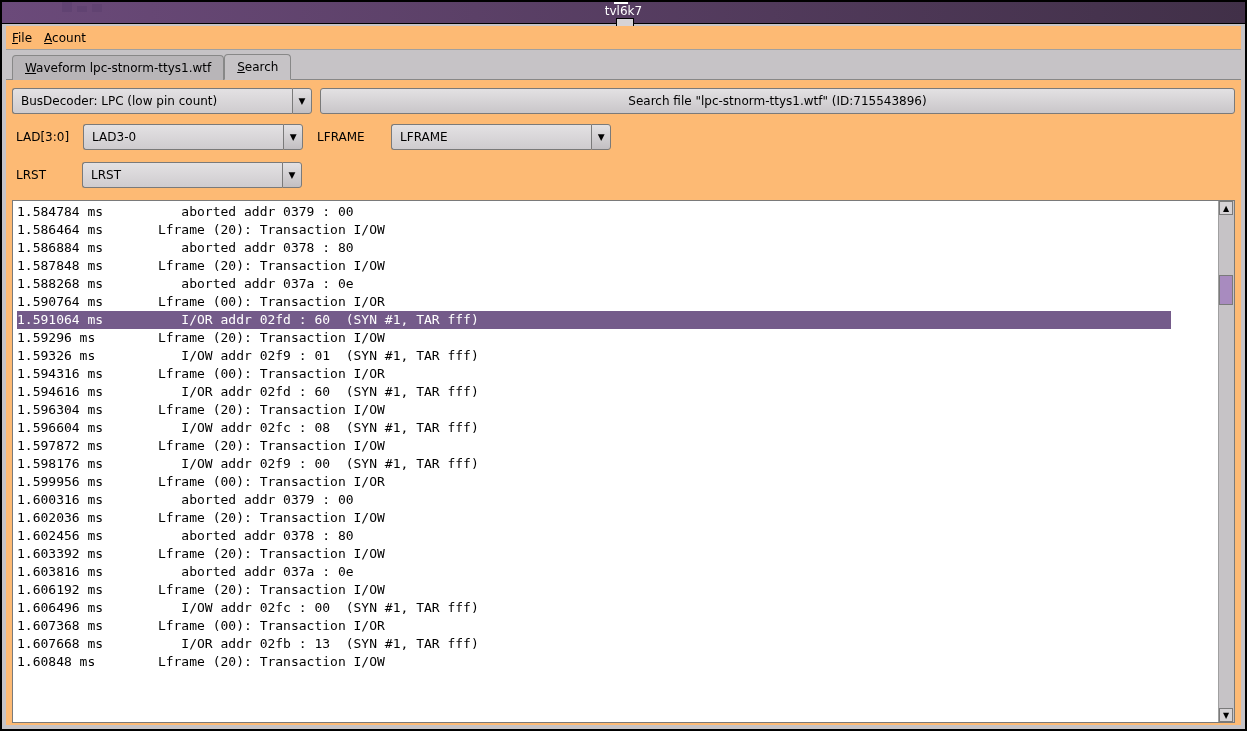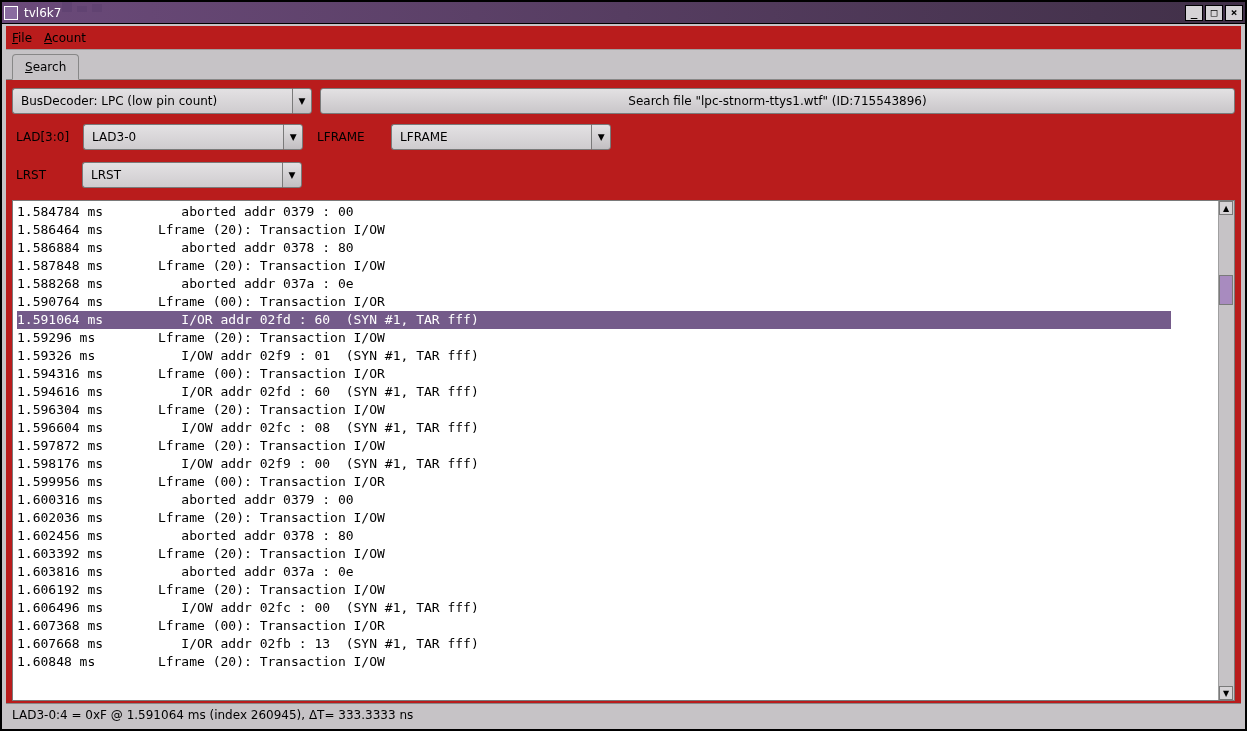--- a/index.html
+++ b/index.html
@@ -19,20 +19,21 @@
     background: #c6c3c6;
   }
   .titlebar {
     height: 22px;
     background: linear-gradient(to right, #6b4a7a 0%, #413048 100%);
     display: flex; align-items: center;
     padding: 0 2px;
     border-bottom: 1px solid #000;
     color: #fff;
     font-size: 12px;
+    flex-direction: column;
   }
   .titlebar .title-icon {
     width: 14px; height: 14px;
     border: 1px solid #fff;
     background: #8a6ca0;
     margin-right: 6px;
   }
   .titlebar .title { flex: 1; }
   .titlebar .winbtn {
     width: 18px; height: 16px;
@@ -51,21 +52,21 @@
     width: 60px; height: 10px;
     background:
       linear-gradient(#5f4170,#5f4170) 0 0/10px 10px no-repeat,
       linear-gradient(#5f4170,#5f4170) 15px 4px/10px 6px no-repeat,
       linear-gradient(#5f4170,#5f4170) 30px 2px/10px 8px no-repeat;
     opacity: .7;
   }
   .client {
     position: absolute;
     top: 24px; left: 4px; right: 4px; bottom: 4px;
-    background: #b91c1c;
+    background: #fdba74;
     display: flex; flex-direction: column;
   }
   .menubar {
     height: 24px;
     display: flex; align-items: center;
     padding: 0 6px;
     gap: 12px;
     border-bottom: 1px solid #a0a0a0;
   }
   .menubar .menu-item { cursor: pointer; }
@@ -217,20 +218,21 @@
   </div>
 
   <div class="client">
 
     <div class="menubar">
       <span class="menu-item"><span class="ul">F</span><span>ile</span></span>
       <span class="menu-item"><span class="ul">A</span><span>count</span></span>
     </div>
 
     <div class="tabstrip">
+      <div class="tab inactive"><span class="ul">W</span><span>aveform lpc-stnorm-ttys1.wtf</span></div>
       <div class="tab active"><span class="ul">S</span><span>earch</span></div>
     </div>
 
     <div class="toolbar-row">
       <div class="combo">
         <div class="combo-body" style="min-width:280px">BusDecoder: LPC (low pin count)</div>
         <div class="combo-btn">▼</div>
       </div>
       <div class="btn btn-search">
         <span>Search file "lpc-stnorm-ttys1.wtf" (ID:715543896)</span>
@@ -260,18 +262,15 @@
 
     <div class="listarea">
       <div class="listview" id="listview"><div class="row">1.584784 ms          aborted addr 0379 : 00</div><div class="row">1.586464 ms       Lframe (20): Transaction I/OW</div><div class="row">1.586884 ms          aborted addr 0378 : 80</div><div class="row">1.587848 ms       Lframe (20): Transaction I/OW</div><div class="row">1.588268 ms          aborted addr 037a : 0e</div><div class="row">1.590764 ms       Lframe (00): Transaction I/OR</div><div class="row selected">1.591064 ms          I/OR addr 02fd : 60  (SYN #1, TAR fff)</div><div class="row">1.59296 ms        Lframe (20): Transaction I/OW</div><div class="row">1.59326 ms           I/OW addr 02f9 : 01  (SYN #1, TAR fff)</div><div class="row">1.594316 ms       Lframe (00): Transaction I/OR</div><div class="row">1.594616 ms          I/OR addr 02fd : 60  (SYN #1, TAR fff)</div><div class="row">1.596304 ms       Lframe (20): Transaction I/OW</div><div class="row">1.596604 ms          I/OW addr 02fc : 08  (SYN #1, TAR fff)</div><div class="row">1.597872 ms       Lframe (20): Transaction I/OW</div><div class="row">1.598176 ms          I/OW addr 02f9 : 00  (SYN #1, TAR fff)</div><div class="row">1.599956 ms       Lframe (00): Transaction I/OR</div><div class="row">1.600316 ms          aborted addr 0379 : 00</div><div class="row">1.602036 ms       Lframe (20): Transaction I/OW</div><div class="row">1.602456 ms          aborted addr 0378 : 80</div><div class="row">1.603392 ms       Lframe (20): Transaction I/OW</div><div class="row">1.603816 ms          aborted addr 037a : 0e</div><div class="row">1.606192 ms       Lframe (20): Transaction I/OW</div><div class="row">1.606496 ms          I/OW addr 02fc : 00  (SYN #1, TAR fff)</div><div class="row">1.607368 ms       Lframe (00): Transaction I/OR</div><div class="row">1.607668 ms          I/OR addr 02fb : 13  (SYN #1, TAR fff)</div><div class="row">1.60848 ms        Lframe (20): Transaction I/OW</div></div>
       <div class="vscroll">
         <div class="arrow up">▲</div>
         <div class="thumb"></div>
         <div class="arrow down">▼</div>
       </div>
     </div>
 
-    <div class="statusbar">
-      <span>LAD3-0:4 = 0xF @ 1.591064 ms  (index 260945), ΔT= 333.3333 ns</span>
-    </div>
 
   </div>
 </div>
 
 </body></html>

